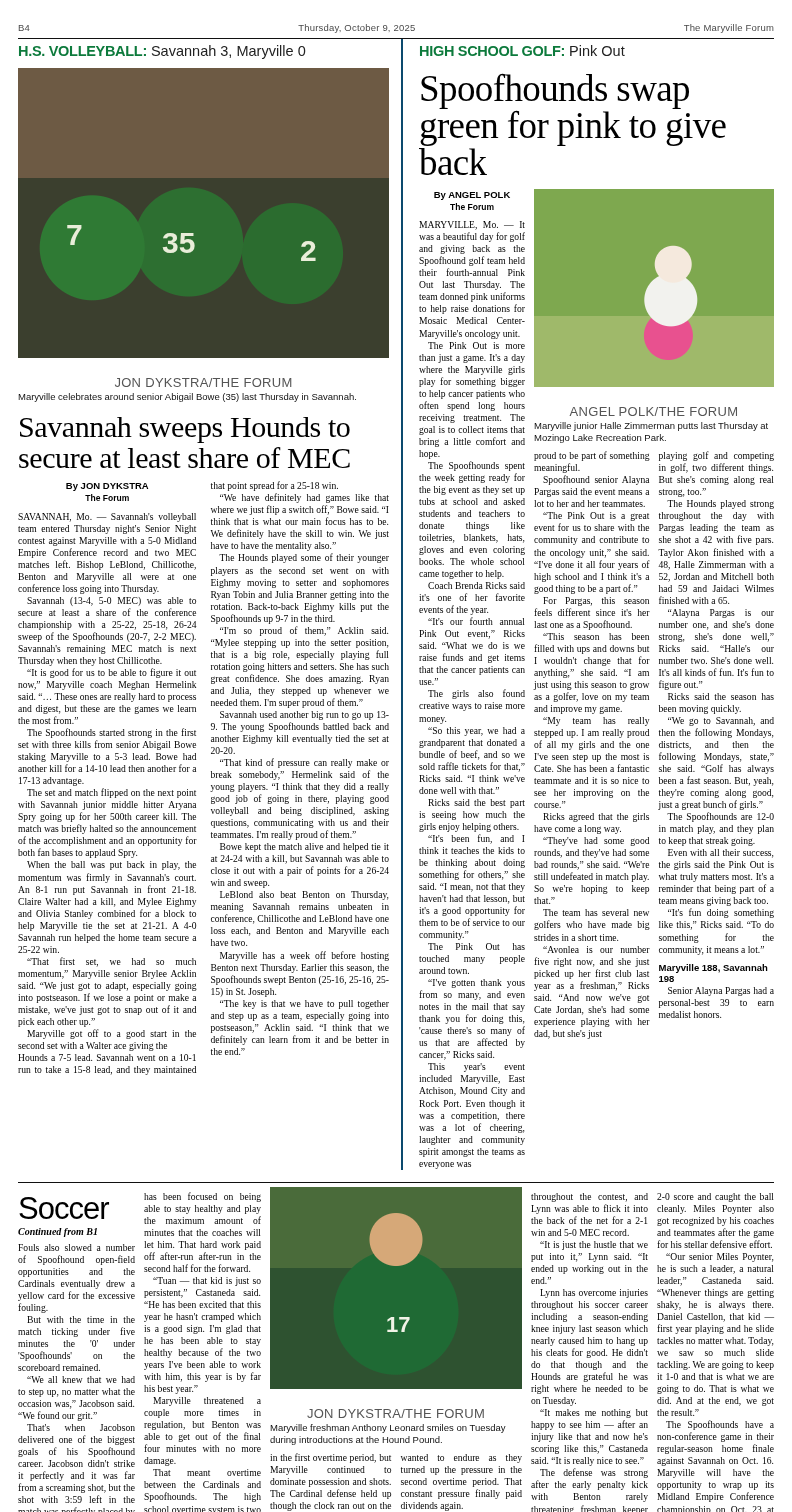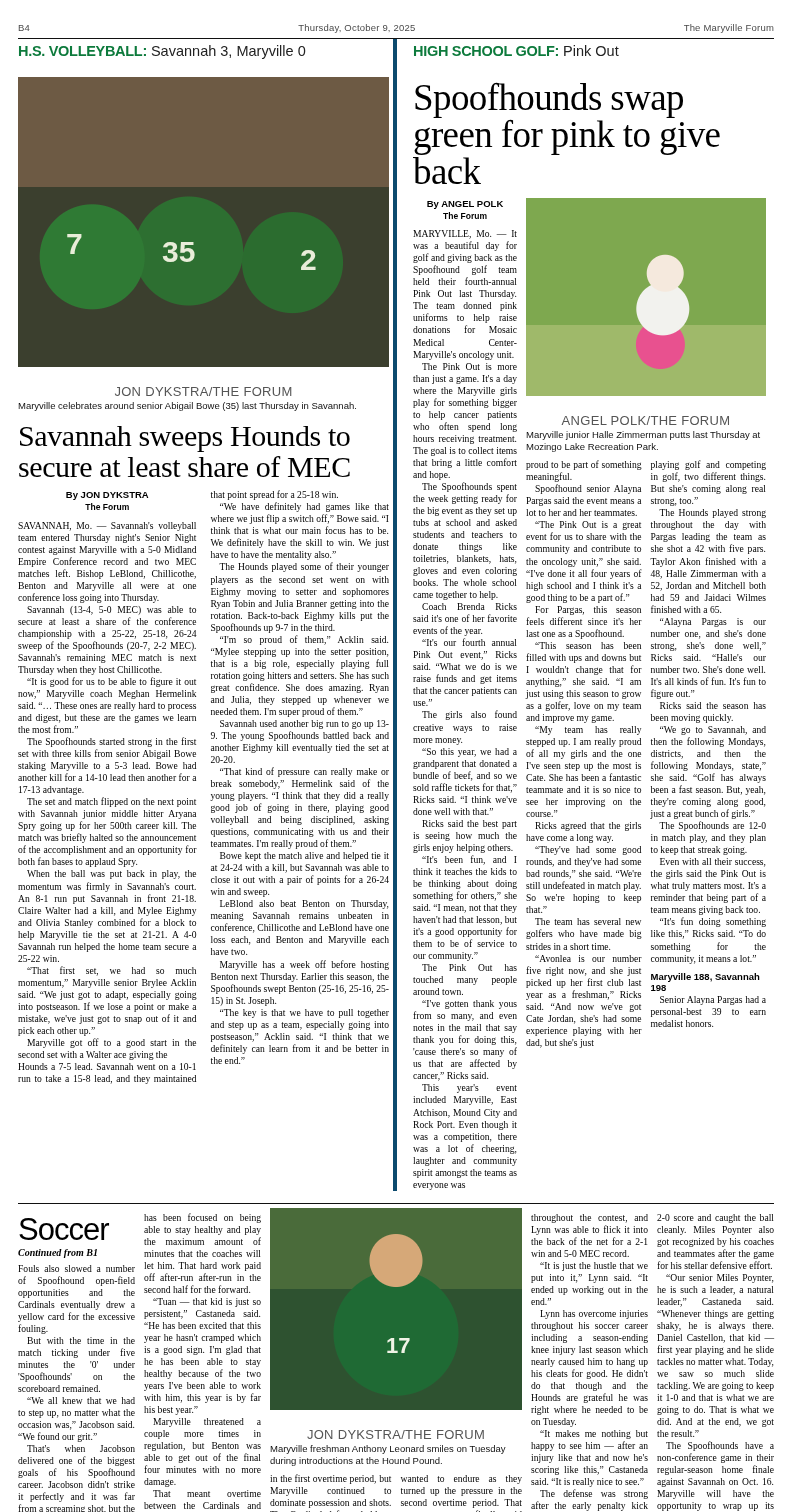--- a/index.html
+++ b/index.html
@@ -16,29 +16,29 @@
   .page { width:792px; height:1512px; padding: 22px 18px 10px 18px; position:relative; }
 
   
   .folio { display:flex; align-items:baseline; justify-content:space-between;
            font-family:"Liberation Sans", sans-serif; font-size:9.5px; color:#4a4a4a;
            letter-spacing:.2px; padding-bottom:5px; }
   .folio .mid { font-size:9.5px; }
 
   
   .kicker { font-family:"Liberation Sans", sans-serif; font-size:14.5px; line-height:1.1;
-            padding-bottom:17px; }
+            padding-bottom:8px; }
   .kicker b { color:#0d7a3c; font-weight:bold; letter-spacing:-.3px; font-stretch:condensed; }
   .kicker span { color:#222; font-weight:normal; }
   .rule-thin { border-top:1px solid #111; }
 
   
   .top { display:flex; gap:0; }
   .pkg-left  { width:371px; }
-  .pkg-right { width:373px; padding-left:16px; border-left:4px solid #0c4a6e; margin-left:4px;}
+  .pkg-right { width:373px; padding-left:16px; border-left:2px solid #0c4a6e; margin-left:12px;}
 
   .photo { width:100%; background:#6b6f4a; position:relative; overflow:hidden; }
   .credit { font-family:"Liberation Sans", sans-serif; font-size:13px; color:#555;
             text-align:center; letter-spacing:.3px; padding-top:17px; }
   .cutline { font-family:"Liberation Sans", sans-serif; font-size:9.5px; line-height:1.28;
              color:#111; padding-top:1px; }
 
   .hed-main { font-family:"Liberation Serif", serif; font-weight:normal;
               font-size:30px; line-height:1.02; letter-spacing:-.4px;
               margin:9px 0 7px 0; }

